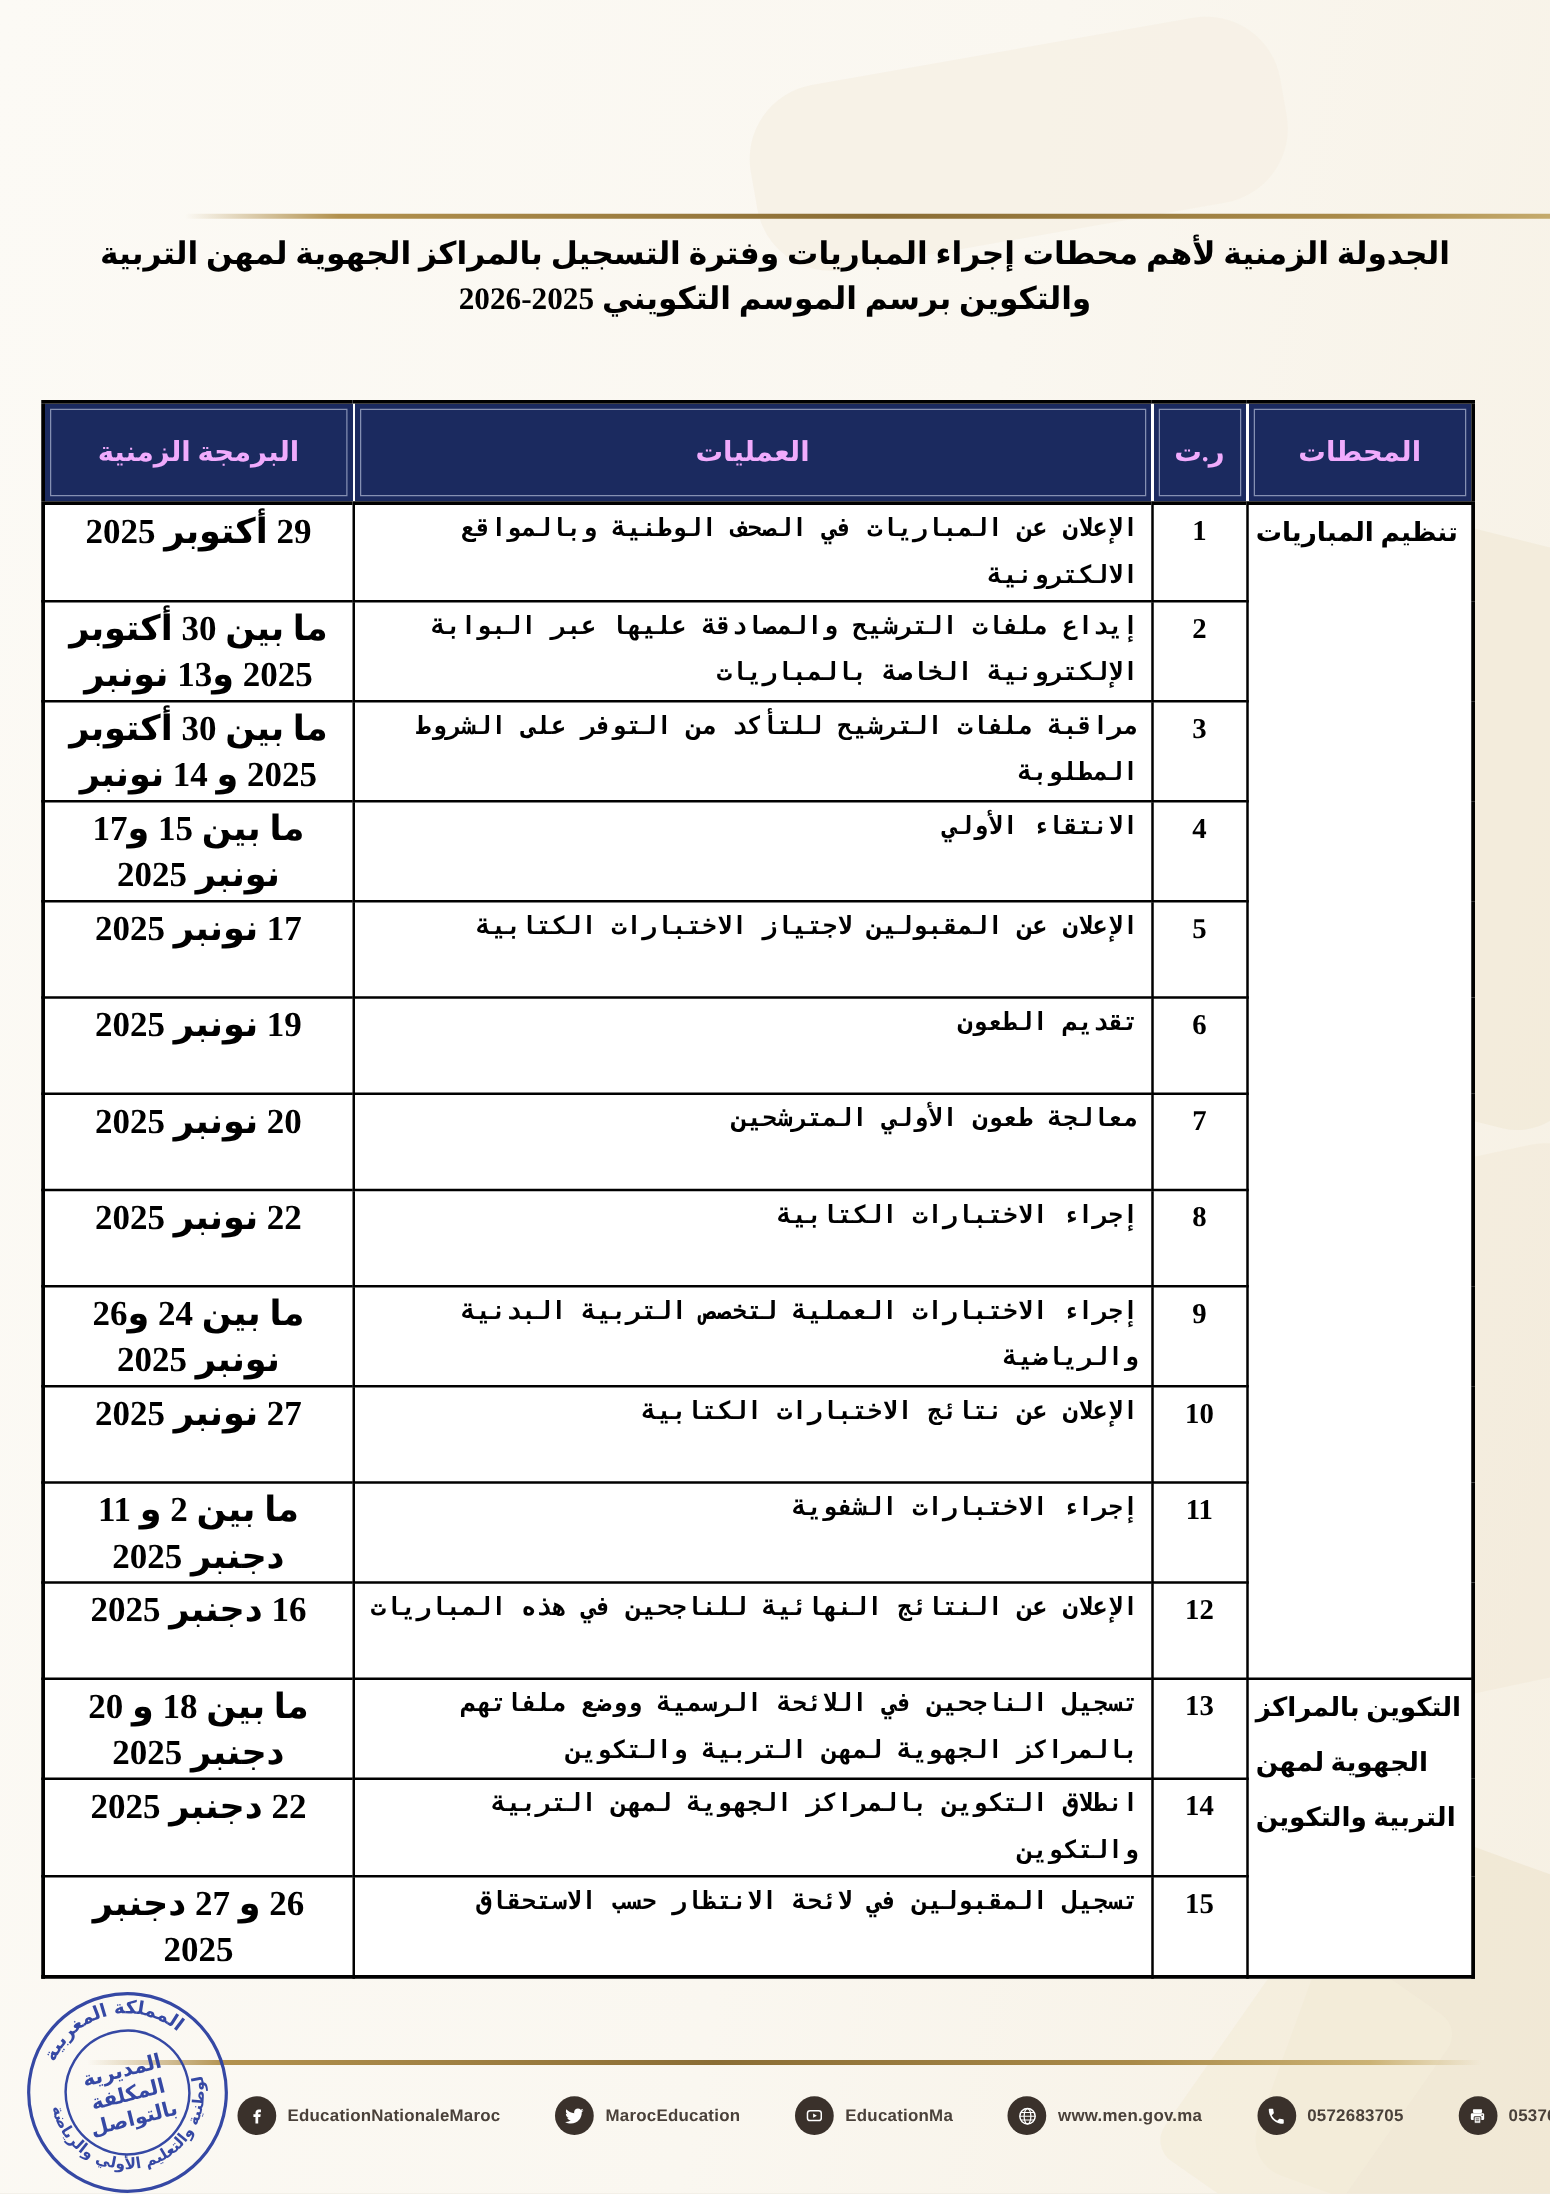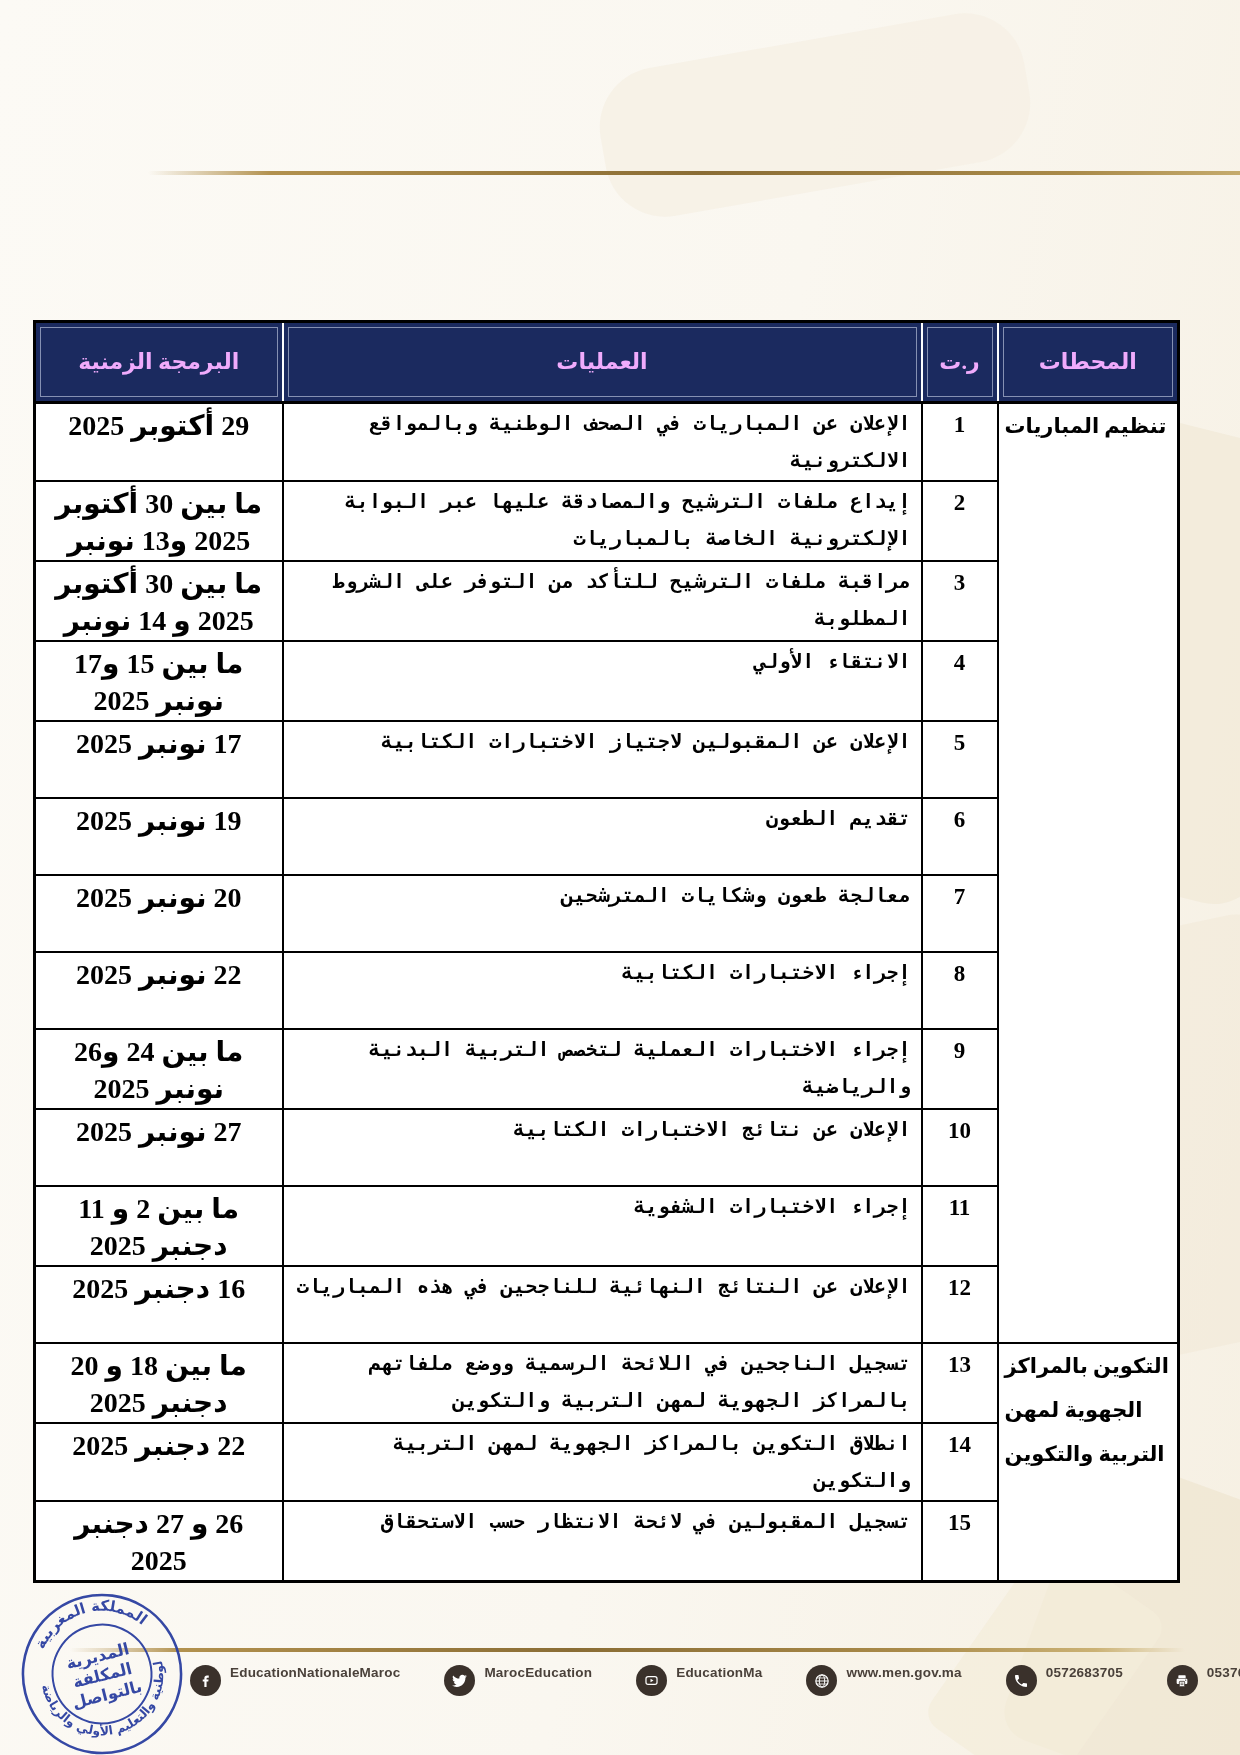--- a/index.html
+++ b/index.html
@@ -59,38 +59,42 @@
   tr.section-start td{border-top:2px solid #0f172a;}
   .clip{max-height:74px;overflow:hidden;font-family:Liberation Mono, monospace;}
 
   
   .stamp{position:absolute;left:18px;top:1590px;width:168px;height:168px;
     transform:rotate(-14deg);opacity:0.95;}
 
   
   .footer{position:absolute;left:190px;top:1665px;display:flex;align-items:center;gap:44px;
     font-family:"Liberation Sans","DejaVu Sans",sans-serif;}
-  .f-item{display:flex;align-items:flex-start;gap:9px;}
+  .f-item{display:flex;align-items:center;gap:9px;margin-top:12px;}
   .f-icon{width:31px;height:31px;border-radius:50%;background:#3a312b;
     display:flex;align-items:center;justify-content:center;flex:0 0 auto;}
   .f-label{font-size:13.5px;color:#4a413a;font-weight:bold;letter-spacing:0.2px;}
 </style>
 </head>
 <body>
 
 <div class="page">
 
   <div class="wm wm1"></div>
   <div class="wm wm2"></div>
   <div class="wm wm3"></div>
   <div class="wm wm4"></div>
   <div class="wm wm5"></div>
 
   <div class="gold-line gold-top"></div>
 
+  <div class="doc-title">
+    <span>الجدولة الزمنية لأهم محطات إجراء المباريات وفترة التسجيل بالمراكز الجهوية لمهن التربية</span><br>
+    <span>والتكوين برسم الموسم التكويني 2025-2026</span>
+  </div>
 
   <table class="sched" dir="rtl">
     <colgroup>
       <col class="c-stage">
         <col class="c-num">
         <col class="c-ops">
         <col class="c-date">
     </colgroup>
     <tbody>
         <tr class="row" style="height:80px;">
@@ -141,21 +145,21 @@
     <tr class="row">
       <td class="num">6</td>
       <td class="ops">
             <div class="clip">تقديم الطعون</div>
           </td>
       <td class="date">19 نونبر 2025</td>
     </tr>
     <tr class="row">
       <td class="num">7</td>
       <td class="ops">
-            <div class="clip">معالجة طعون وشكايات المترشحين</div>
+            <div class="clip">معالجة طعون الأولي المترشحين</div>
           </td>
       <td class="date">20 نونبر 2025</td>
     </tr>
     <tr class="row">
       <td class="num">8</td>
       <td class="ops">
             <div class="clip">إجراء الاختبارات الكتابية</div>
           </td>
       <td class="date">22 نونبر 2025</td>
     </tr>

